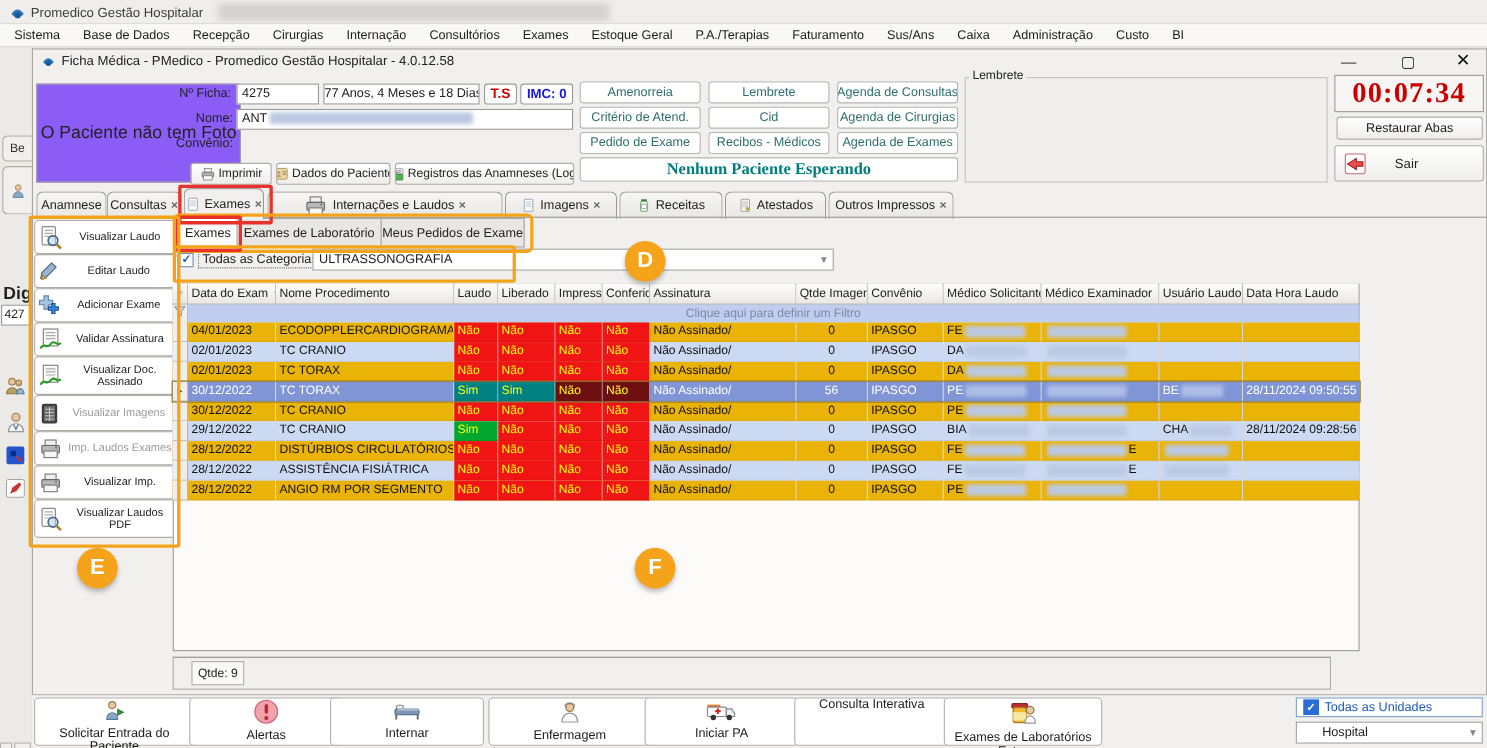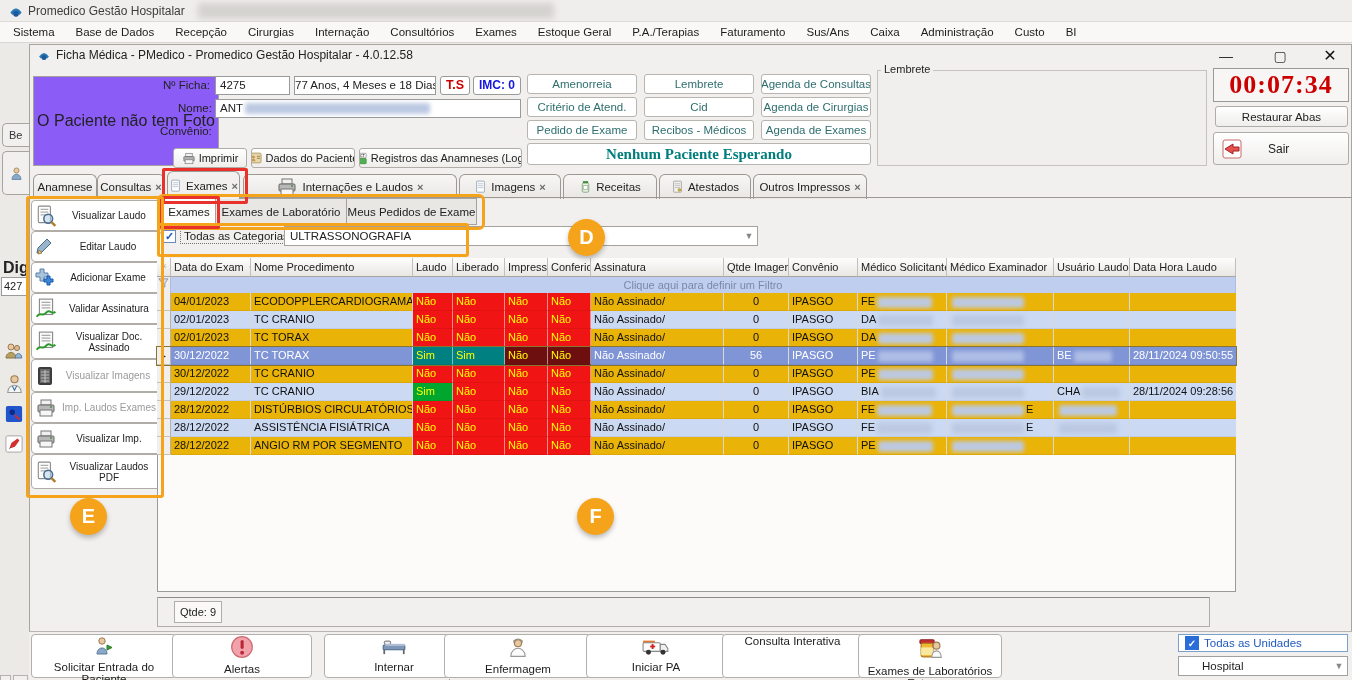--- a/index.html
+++ b/index.html
@@ -600,21 +600,21 @@
       <div class="bbtn" style="left: 172px; width: 130px;">
         <span class="icon">
           <svg width="24" height="24" viewBox="0 0 20 20">
             <circle cx="10" cy="10" r="8.6" fill="#f2a2aa" stroke="#d06a74"></circle>
             <rect x="8.8" y="4.2" width="2.6" height="7.4" rx="1.3" fill="#b82838"></rect>
             <circle cx="10.1" cy="14.8" r="1.6" fill="#b82838"></circle>
           </svg>
         </span>
         <span class="lbl">Alertas</span>
       </div>
-      <div class="bbtn" style="left: 324px; width: 130px;">
+      <div class="bbtn" style="left: 300px; width: 130px;">
         <span class="icon">
           <svg width="26" height="22" viewBox="0 0 24 20">
             <rect x="2" y="9" width="20" height="4.5" rx="1" fill="#8098b8" stroke="#4a6a8a"></rect>
             <rect x="3" y="5.5" width="6" height="3.2" rx="1.6" fill="#eef0f6" stroke="#888"></rect>
             <rect x="4" y="8" width="18" height="2" fill="#aebdd2"></rect>
             <line x1="3" y1="13.5" x2="3" y2="17.5" stroke="#666" stroke-width="1.6"></line>
             <line x1="21" y1="13.5" x2="21" y2="17.5" stroke="#666" stroke-width="1.6"></line>
           </svg>
         </span>
         <span class="lbl">Internar</span>

